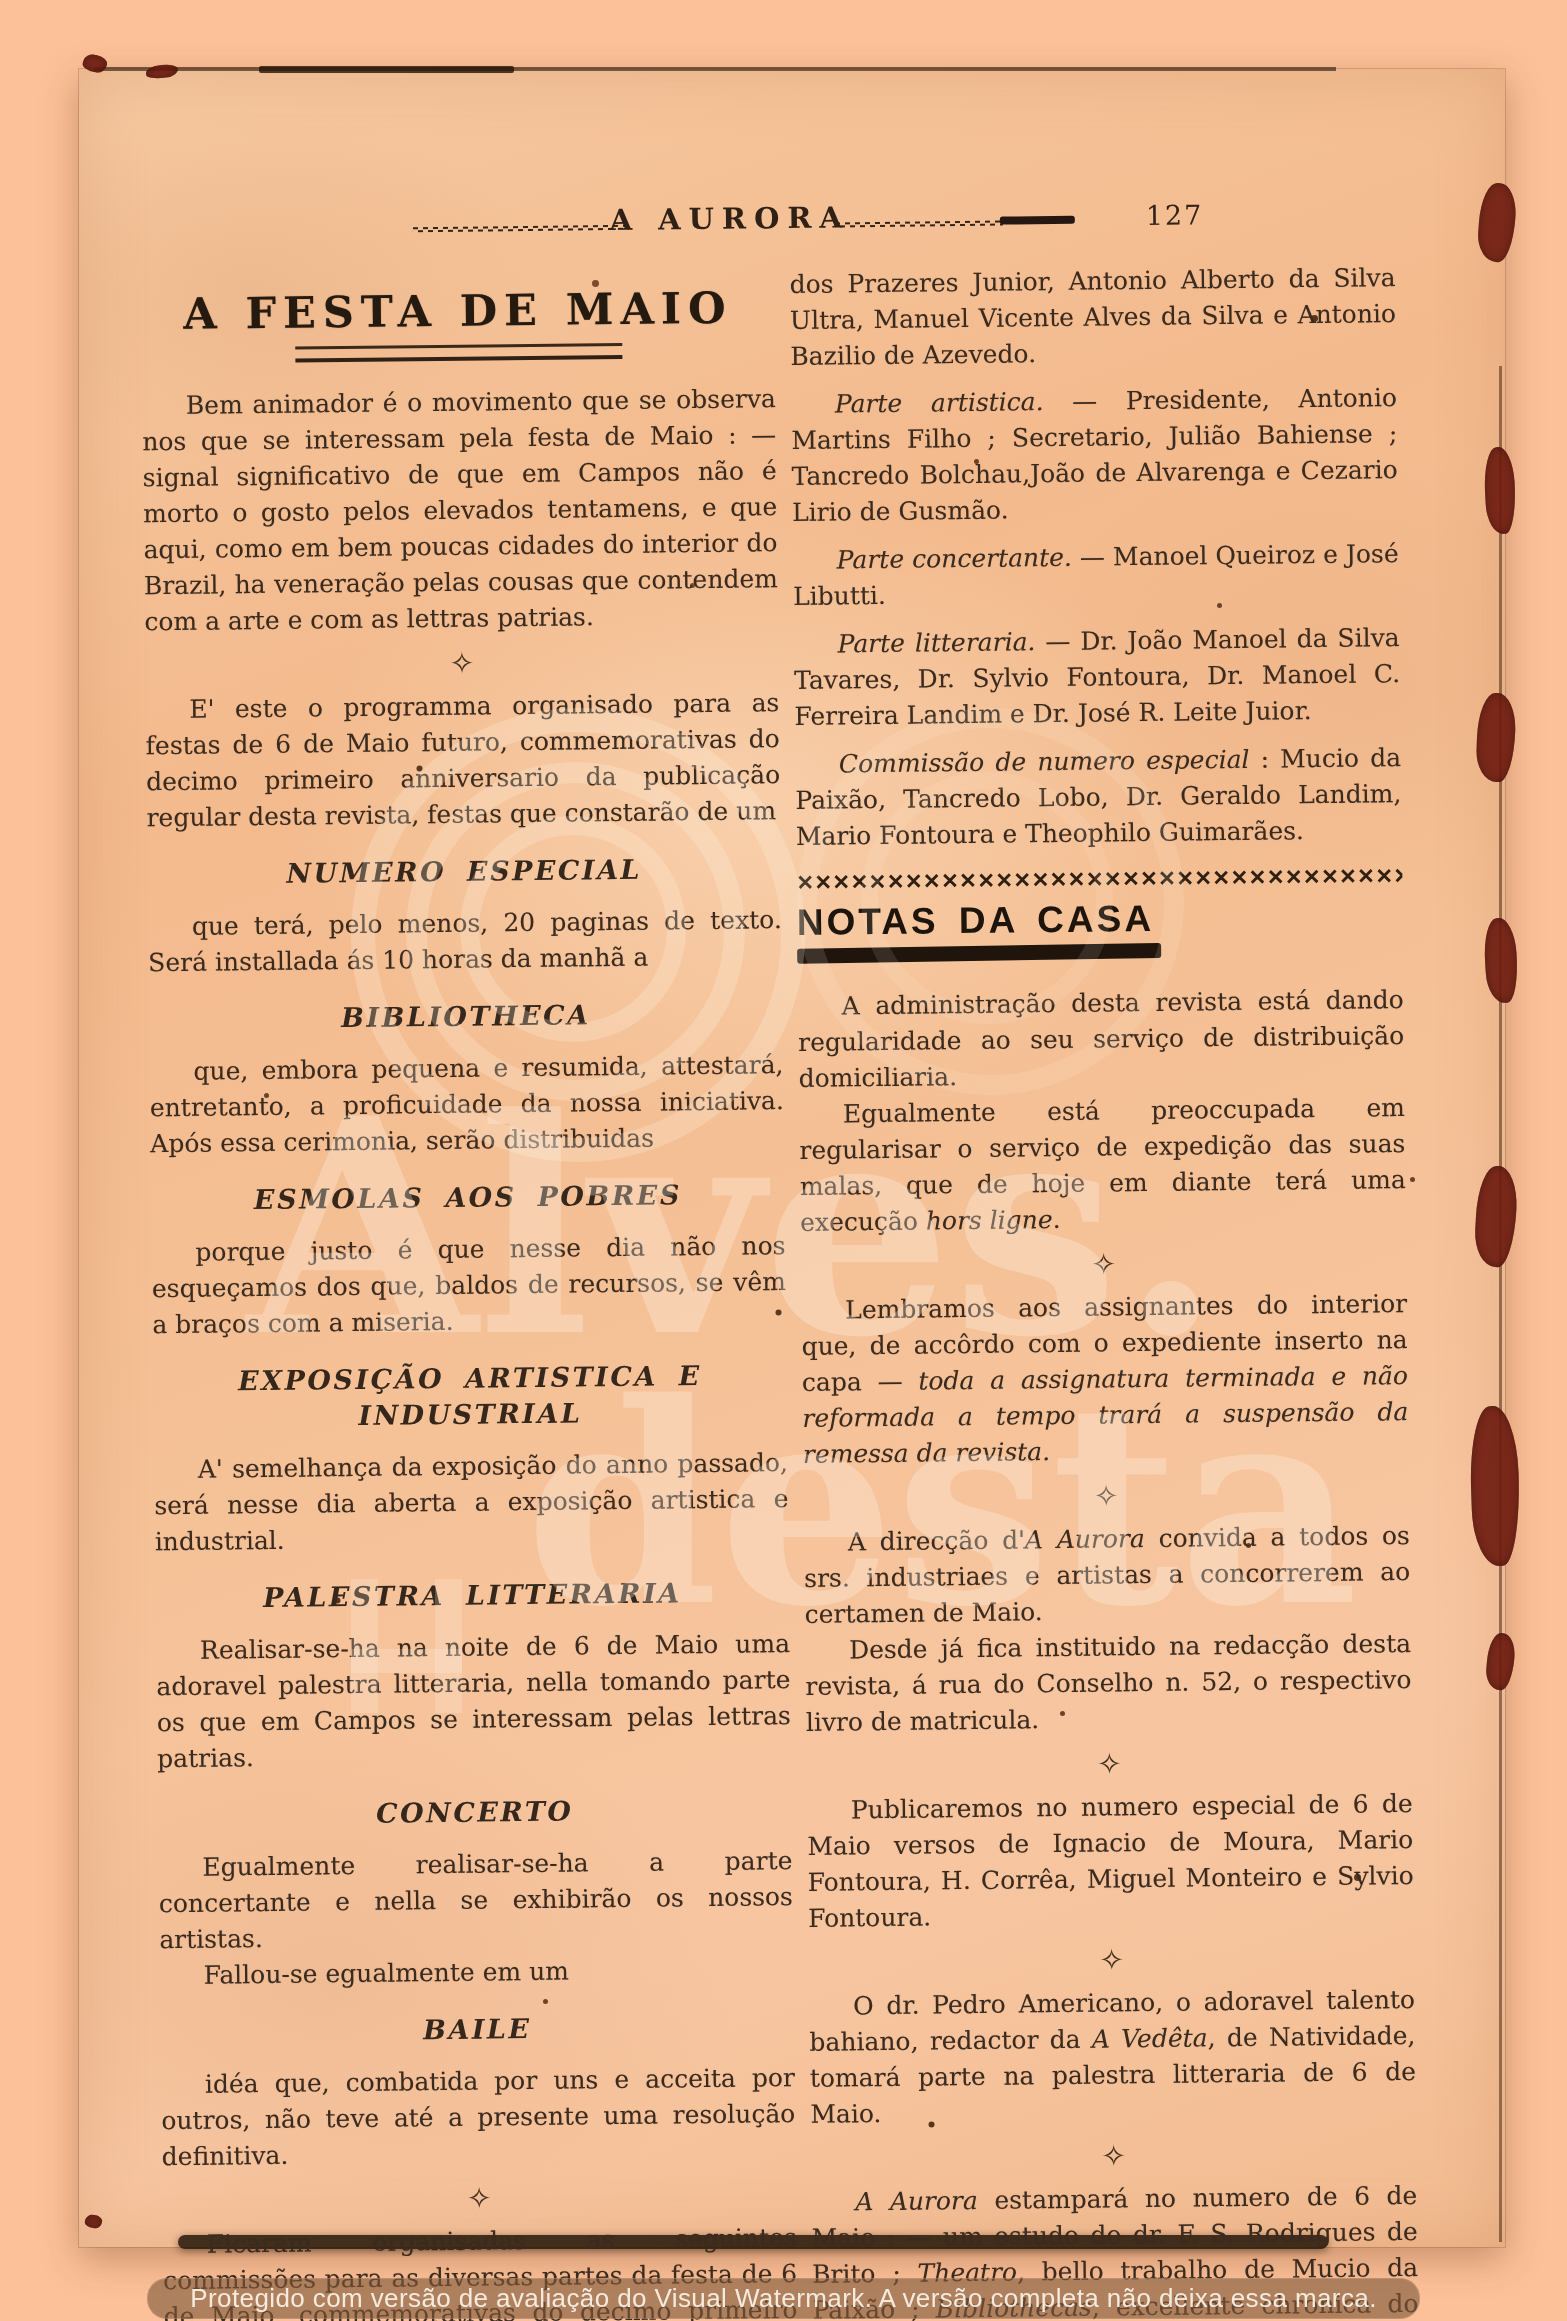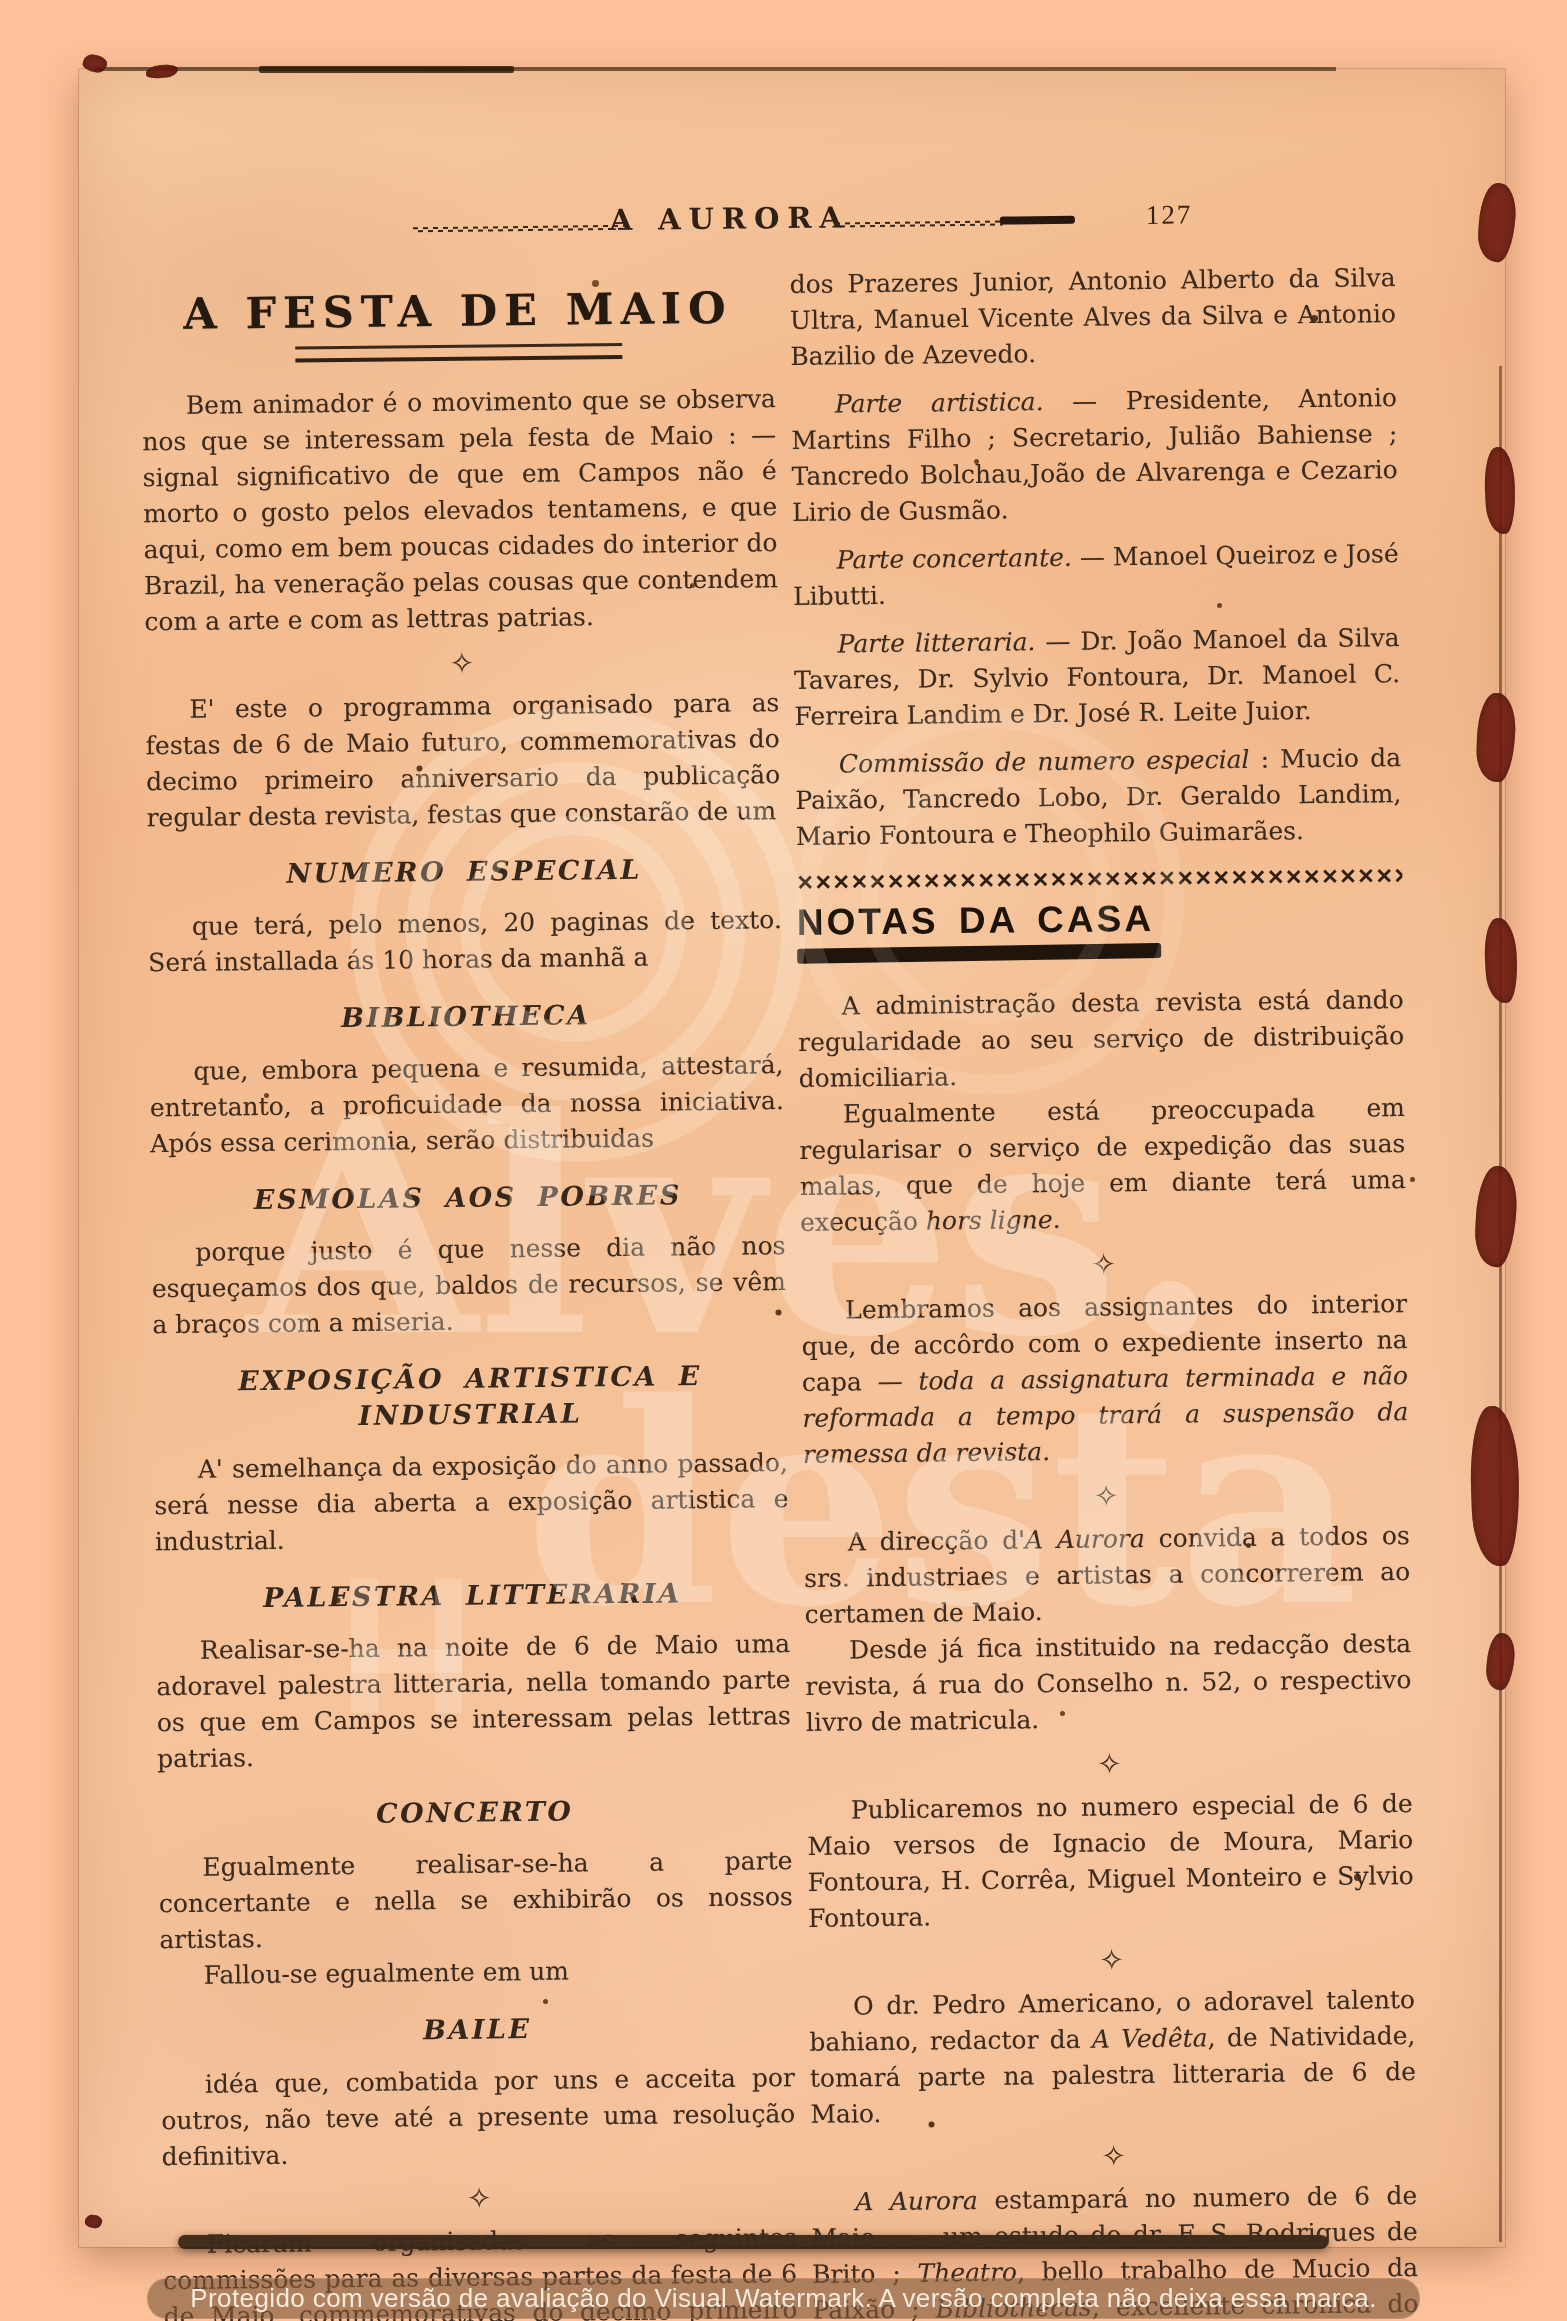--- a/index.html
+++ b/index.html
@@ -49,21 +49,21 @@
   .squiggle{position:absolute;height:5px;
      background:
        repeating-linear-gradient(90deg,#33241a 0 5px,rgba(0,0,0,0) 5px 10px),
        repeating-linear-gradient(90deg,rgba(0,0,0,0) 0 5px,#33241a 5px 10px);
      background-size:100% 2px,100% 2px;background-position:0 0,0 3px;background-repeat:repeat-x;}
   .sq-left{left:342px;top:154px;width:216px;}
   .sq-right{left:764px;top:154px;width:168px;}
   .sq-tail{position:absolute;left:929px;top:150px;width:75px;height:8px;background:#261810;border-radius:3px;}
   .masthead{position:absolute;left:535px;top:132px;width:248px;text-align:center;font-size:29px;
             letter-spacing:8px;color:#2f2115;font-weight:600;}
-  .pageno{position:absolute;left:1075px;top:135px;font-size:27px;letter-spacing:2px;color:#33241a;font-family:Liberation Serif, serif;}
+  .pageno{position:absolute;left:1075px;top:135px;font-size:27px;letter-spacing:2px;color:#33241a;}
 
   .col{position:absolute;font-size:25px;line-height:36px;text-align:justify;}
   .col-left{left:69px;top:149px;width:634px;}
   .col-right{left:718px;top:198px;width:606px;}
 
   .art-title{margin-top:71px;text-align:center;font-size:43px;font-weight:700;letter-spacing:7px;
              color:#241a10;text-shadow:0 0 1px rgba(36,26,16,.5);}
   .dbl-rule{width:327px;height:9px;margin:16px auto 24px;border-top:3px solid #3a2818;border-bottom:4px solid #302116;}
 
   .para{margin:0;text-shadow:0 0 1px rgba(59,43,31,.28);}

